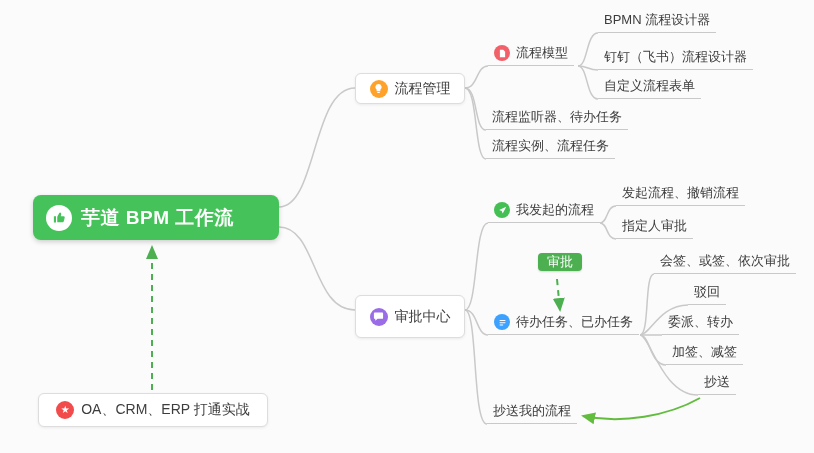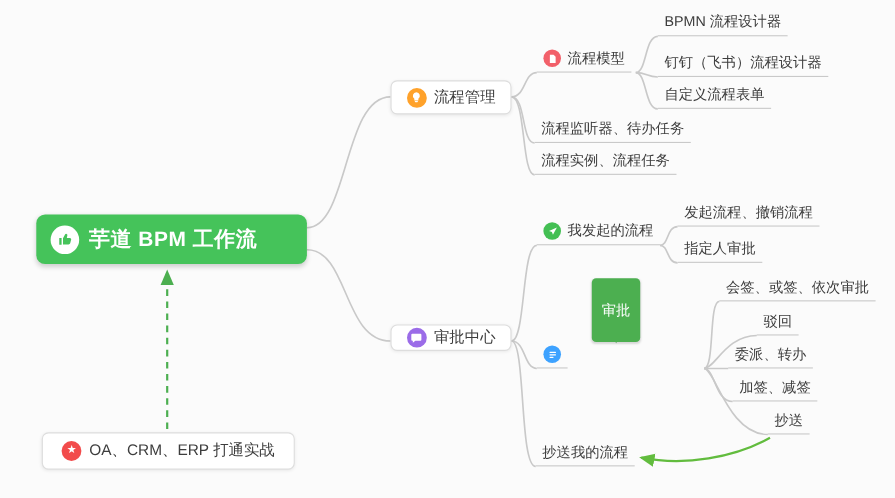--- a/index.html
+++ b/index.html
@@ -14,40 +14,40 @@
 
   .node { position:absolute; display:flex; align-items:center; }
   .root-node { left:33px; top:195px; width:246px; height:45px; background:var(--root_bg);
                border-radius:8px; padding:0 13px; gap:9px; box-shadow:0 2px 5px rgba(0,0,0,.18); cursor:pointer; }
   .root-label { color:#fff; font-size:19px; font-weight:bold; letter-spacing:.5px; white-space:nowrap; }
   .root-icon { width:26px; height:26px; background:#fff; }
 
   .box-node { background:#fff; border:1px solid #ddd; border-radius:6px; box-shadow:0 1px 3px rgba(0,0,0,.07);
               justify-content:center; gap:7px; font-size:14px; color:#3d3d3d; cursor:pointer; white-space:nowrap; }
   .pm-node { left:355px; top:73px; width:110px; height:31px; }
-  .ac-node { left:355px; top:295px; width:110px; height:24px; }
+  .ac-node { left:355px; top:295px; width:110px; height:43px; }
   .oa-node { left:38px; top:393px; width:230px; height:34px; }
 
   .leaf { position:absolute; height:22px; display:flex; align-items:center; gap:6px;
           font-size:13px; color:#3d3d3d; border-bottom:1px solid var(--line);
           padding:0 6px 3px; white-space:nowrap; cursor:pointer; }
 
   .icon-circle { display:inline-flex; align-items:center; justify-content:center; border-radius:50%; flex:none; }
   .ic-18 { width:18px; height:18px; }
   .ic-16 { width:16px; height:16px; }
   .bg-orange { background:var(--icon_orange); }
   .bg-red    { background:var(--icon_red); }
   .bg-purple { background:var(--icon_purple); }
   .bg-green  { background:var(--icon_green); }
   .bg-blue   { background:var(--icon_blue); }
   .bg-star   { background:var(--icon_star_red); }
   .star-glyph { color:#fff; font-size:10px; line-height:1; font-family:"DejaVu Sans",sans-serif; }
 
   .tag { position:absolute; left:538px; top:253px; background:var(--tag_bg); color:#fff;
-         font-size:13px; padding:20px 9px; border-radius:4px; box-shadow:0 1px 2px rgba(0,0,0,.15); cursor:pointer; }
+         font-size:13px; padding:0 9px; border-radius:4px; box-shadow:0 1px 2px rgba(0,0,0,.15); cursor:pointer; }
 </style>
 </head>
 <body>
 
 <div class="canvas">
 
   <svg class="edges" viewBox="0 0 814 453">
     <defs>
       <marker id="ah-dash" markerWidth="8" markerHeight="7" refX="6" refY="3" orient="auto" viewBox="0 0 8 6">
         <path class="mk-dash" d="M0,0 L7,3 L0,6 Z"></path>
@@ -148,20 +148,21 @@
   <div class="leaf" style="left:488px; top:313px;">
     <span class="icon-circle ic-16 bg-blue">
       <svg width="9" height="9" viewBox="0 0 24 24">
           <g fill="#fff">
             <rect x="4" y="5" width="16" height="3" rx="1.2"></rect>
             <rect x="4" y="11" width="16" height="3" rx="1.2"></rect>
             <rect x="4" y="17" width="10" height="3" rx="1.2"></rect>
           </g>
         </svg>
     </span>
+    <span>待办任务、已办任务</span>
   </div>
 
   <div class="leaf" style="left:487px; top:402px;">
     <span>抄送我的流程</span>
   </div>
 
   <div class="leaf" style="left:616px; top:184px;">
     <span>发起流程、撤销流程</span>
   </div>
   <div class="leaf" style="left:616px; top:217px;">

